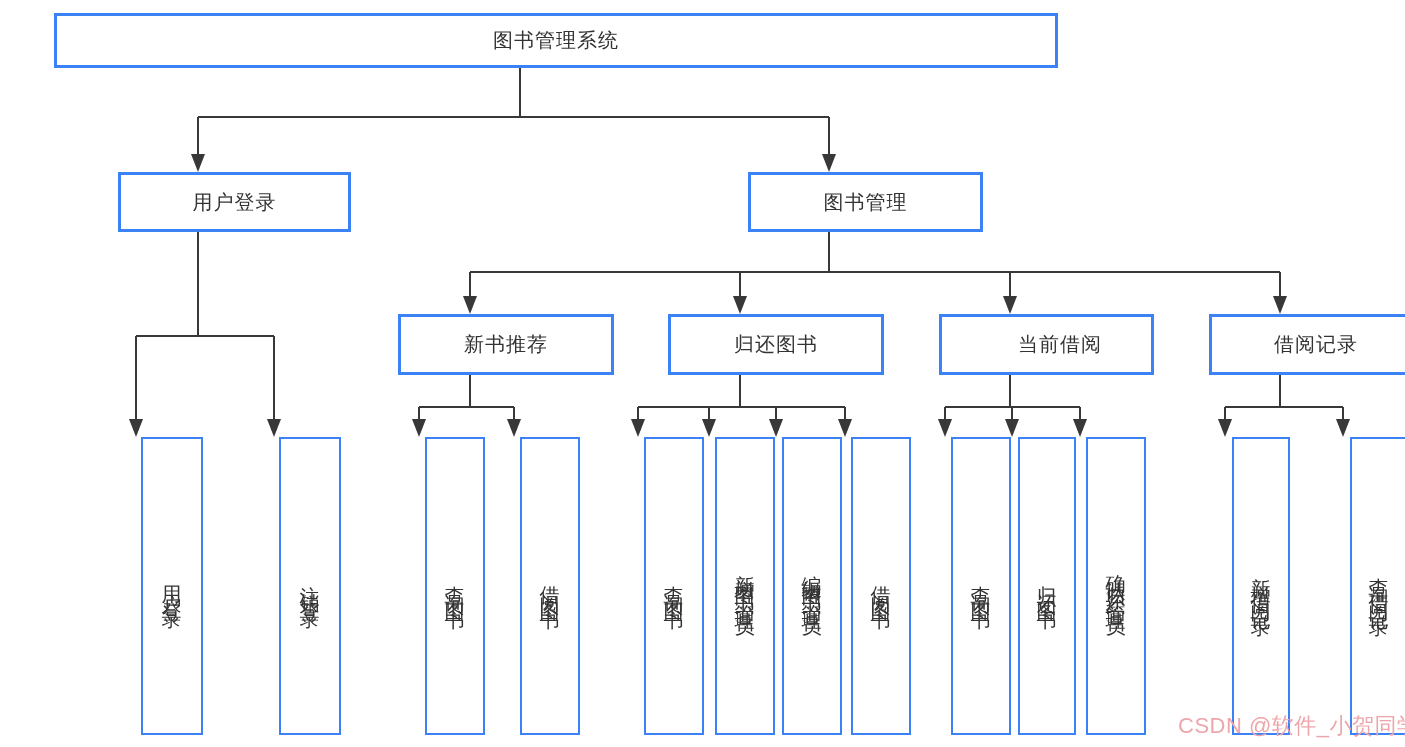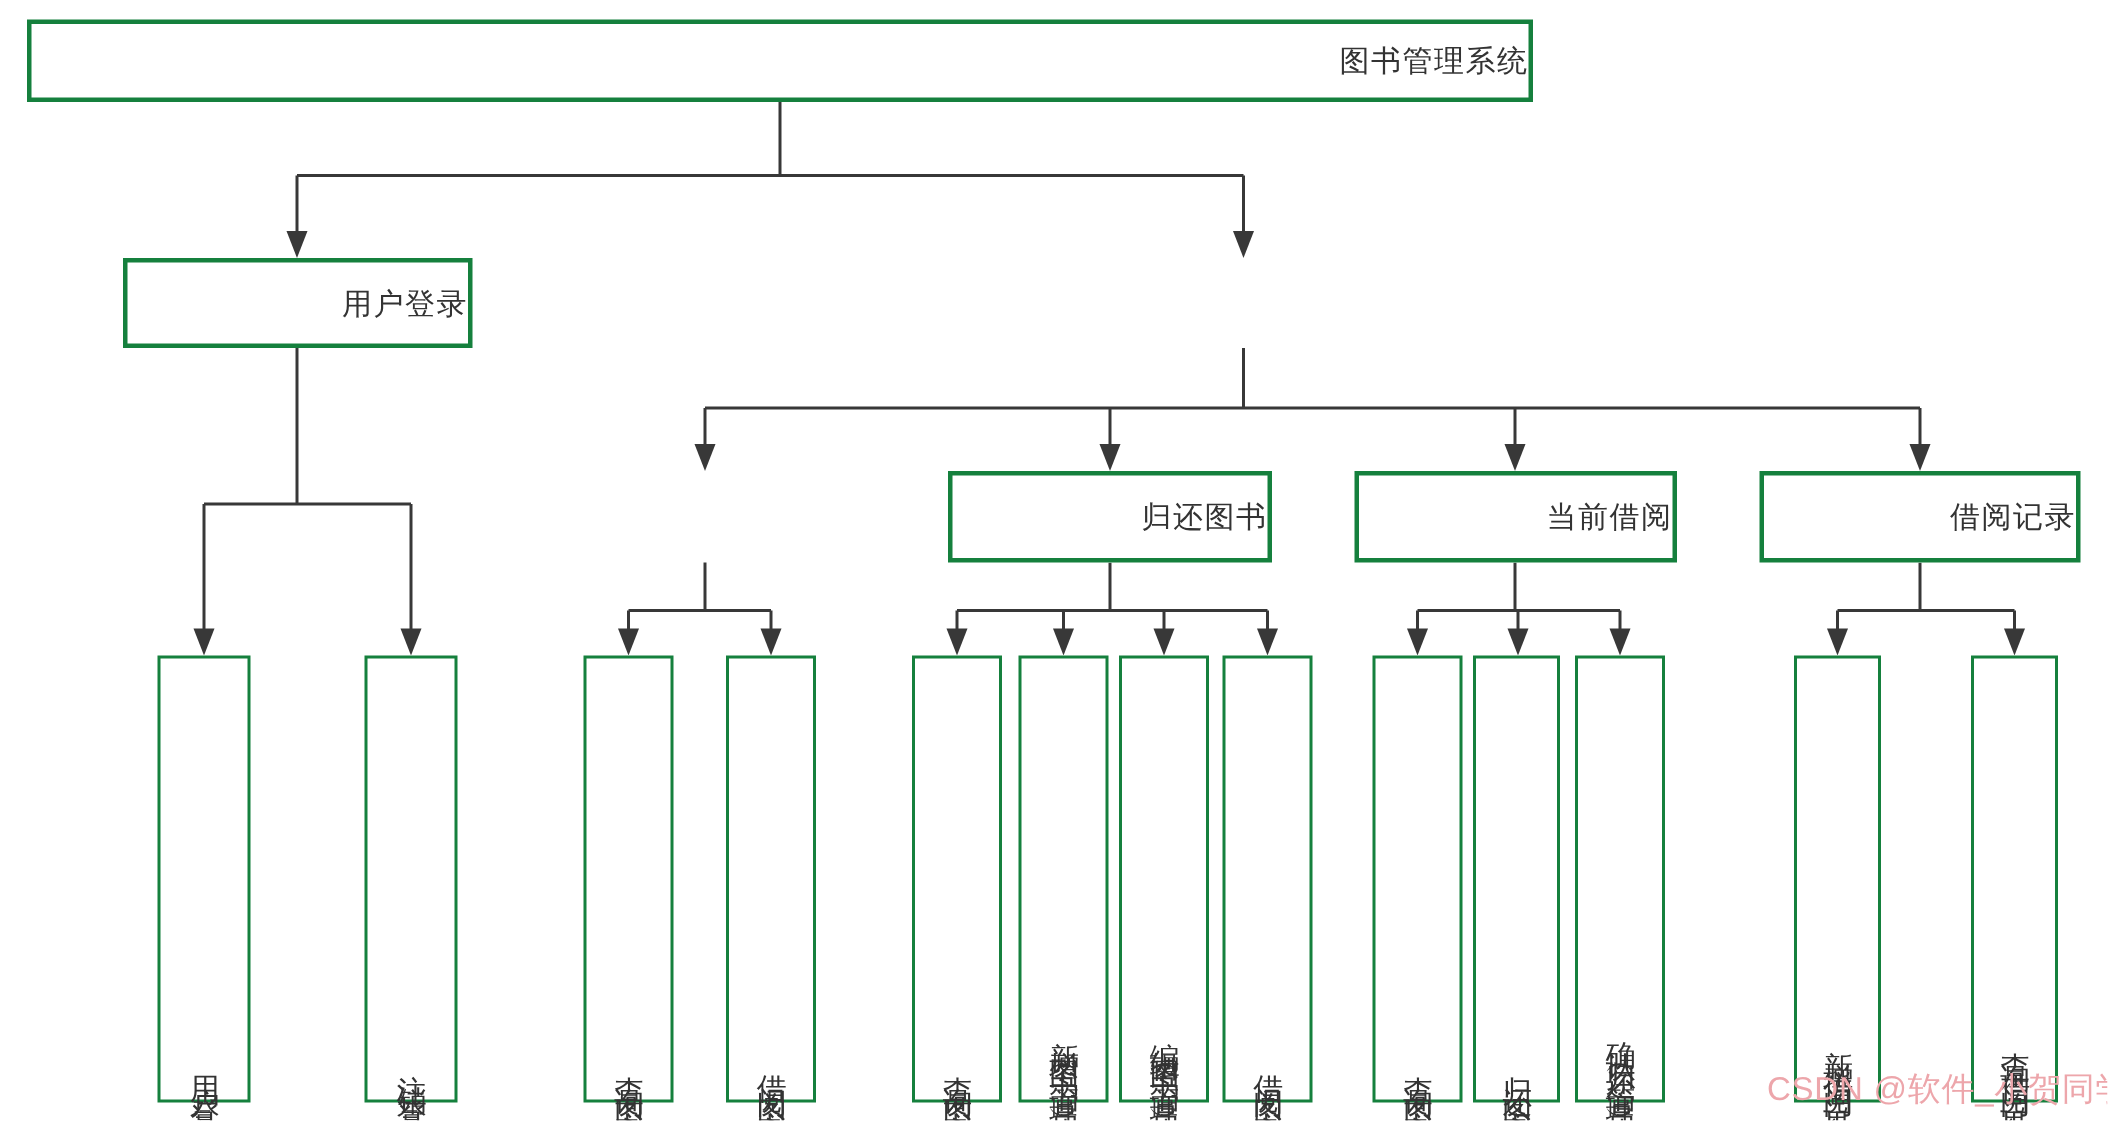--- a/index.html
+++ b/index.html
@@ -11,27 +11,28 @@
   #canvas {
     position: relative;
     width: 1405px;
     height: 747px;
     background: #ffffff;
     overflow: hidden;
   }
   .box {
     position: absolute;
     box-sizing: border-box;
-    border: 2px solid #15803d;
+    border: 2px solid #3b82f6;
     background: #ffffff;
     color: #333333;
     display: flex;
     align-items: center;
-    justify-content: flex-end;
+    justify-content: center;
     text-align: center;
+    margin-left: 36px;
   }
   .h-box {
     font-size: 20px;
     letter-spacing: 1px;
     border-width: 3px;
   }
   .v-box {
     writing-mode: vertical-rl;
     text-orientation: mixed;
     font-size: 20px;
@@ -129,21 +130,27 @@
     </g>
   </svg>
 
   <div class="box h-box root-box" style="left:18px; top:13px; width:1004px; height:55px;">
     <span>图书管理系统</span>
   </div>
 
   <div class="box h-box" style="left:82px; top:172px; width:233px; height:60px;">
     <span>用户登录</span>
   </div>
-
+  <div class="box h-box" style="left:712px; top:172px; width:235px; height:60px;">
+    <span>图书管理</span>
+  </div>
+
+  <div class="box h-box" style="left:362px; top:314px; width:216px; height:61px;">
+    <span>新书推荐</span>
+  </div>
   <div class="box h-box" style="left:632px; top:314px; width:216px; height:61px;">
     <span>归还图书</span>
   </div>
   <div class="box h-box" style="left:903px; top:314px; width:215px; height:61px;padding-left:27px;">
     <span>当前借阅</span>
   </div>
   <div class="box h-box" style="left:1173px; top:314px; width:214px; height:61px;">
     <span>借阅记录</span>
   </div>
 

